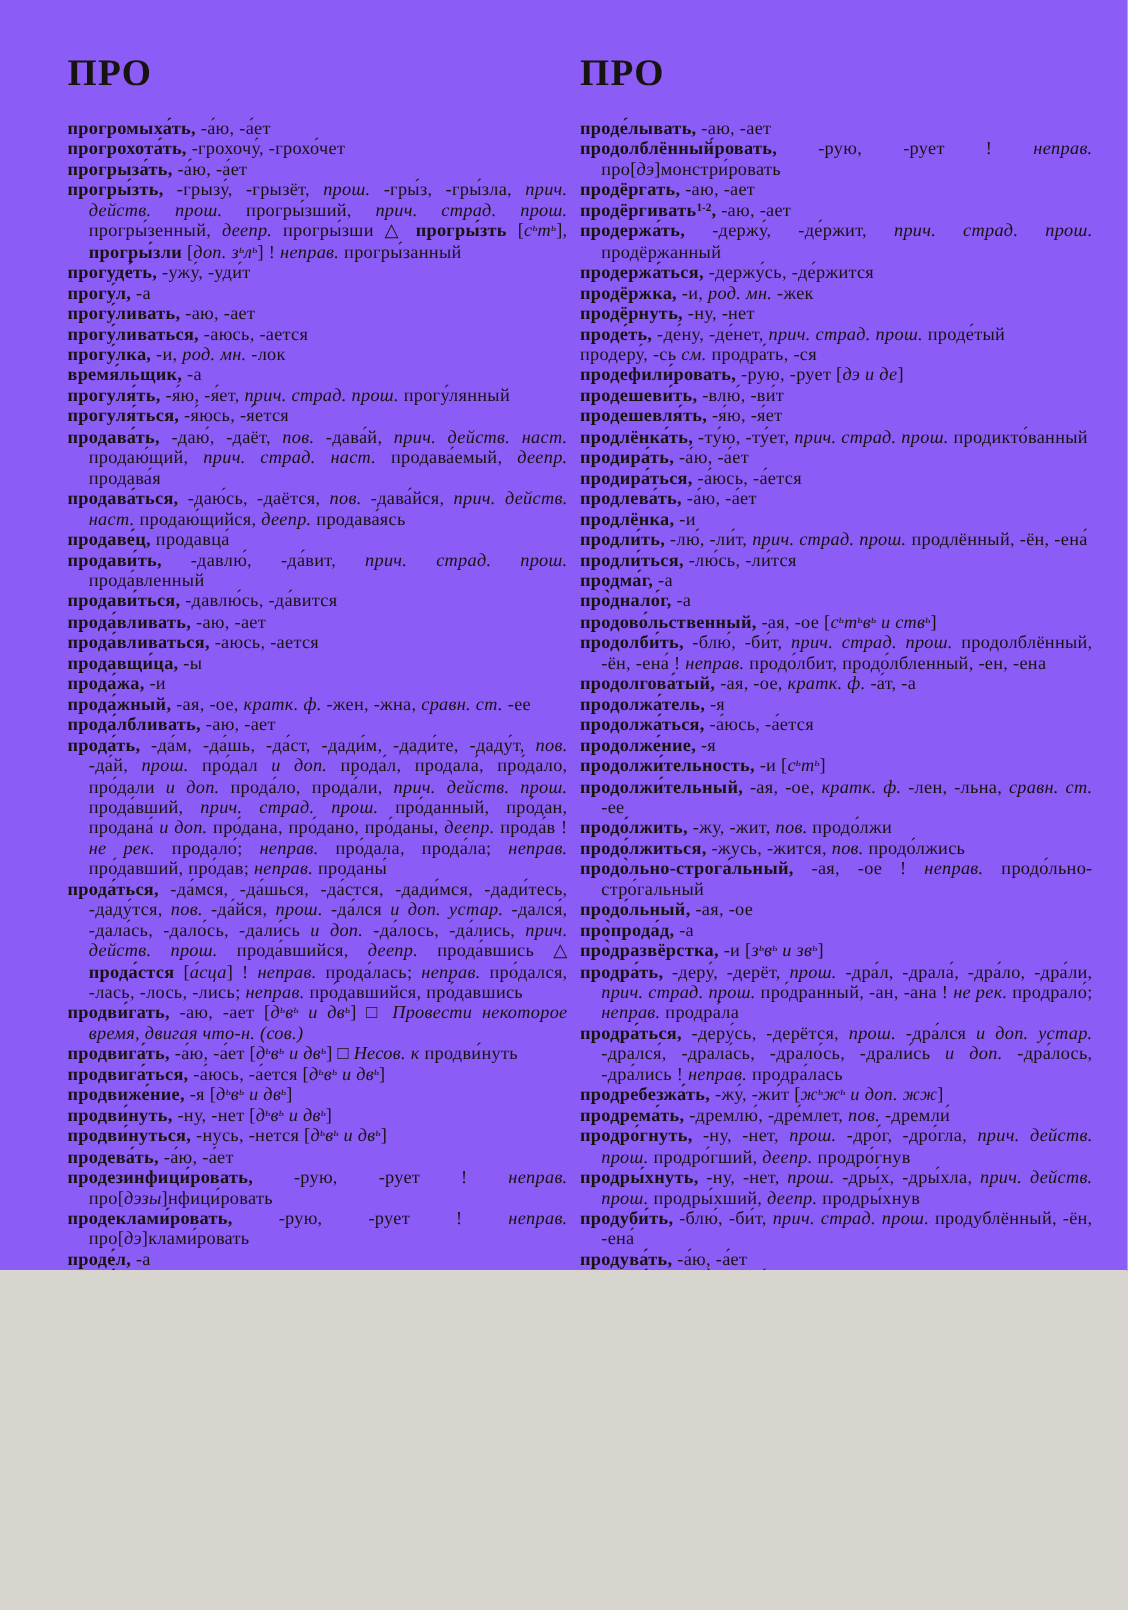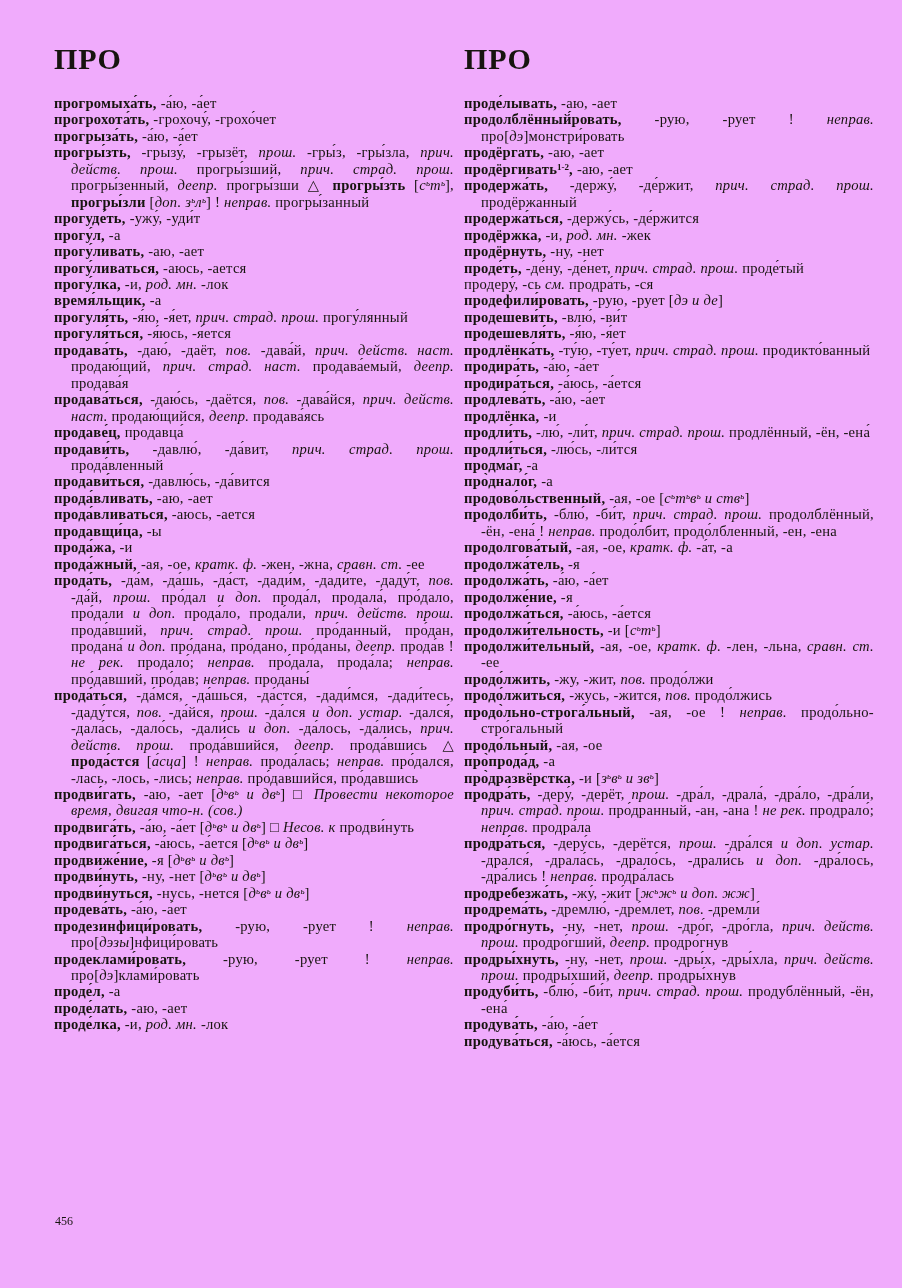--- a/index.html
+++ b/index.html
@@ -1,20 +1,20 @@
 <!DOCTYPE html>
 <html><head>
 <meta charset="utf-8">
 <style>
   html,body { margin:0; padding:0; background:#d8d5cf; }
   .page {
     position:relative;
-    width:902px; height:1288px;
+    width:902px; height:1016px;
     margin:0 auto;
-    background:#f0abfc;
+    background:#8b5cf6;
     overflow:hidden;
     font-family:"Liberation Serif","DejaVu Serif",serif;
     color:#17140f;
   }
   .cols {
     position:absolute; left:54px; top:44px;
     display:flex; gap:10px;
   }
   .col { width:400px; }
   .col.right { width:410px; }
@@ -70,20 +70,21 @@
           <p class="entry"><span class="bold">продава́ть,</span><span class="norm"> -даю́, -даёт, </span><span class="ital">пов.</span><span class="norm"> -дава́й, </span><span class="ital">прич. действ. наст.</span><span class="norm"> продаю́щий, </span><span class="ital">прич. страд. наст.</span><span class="norm"> продава́емый, </span><span class="ital">деепр.</span><span class="norm"> продава́я</span></p>
           <p class="entry"><span class="bold">продава́ться,</span><span class="norm"> -даю́сь, -даётся, </span><span class="ital">пов.</span><span class="norm"> -дава́йся, </span><span class="ital">прич. действ. наст.</span><span class="norm"> продаю́щийся, </span><span class="ital">деепр.</span><span class="norm"> продава́ясь</span></p>
           <p class="entry"><span class="bold">продаве́ц,</span><span class="norm"> продавца́</span></p>
           <p class="entry"><span class="bold">продави́ть,</span><span class="norm"> -давлю́, -да́вит, </span><span class="ital">прич. страд. прош.</span><span class="norm"> прода́вленный</span></p>
           <p class="entry"><span class="bold">продави́ться,</span><span class="norm"> -давлю́сь, -да́вится</span></p>
           <p class="entry"><span class="bold">прода́вливать,</span><span class="norm"> -аю, -ает</span></p>
           <p class="entry"><span class="bold">прода́вливаться,</span><span class="norm"> -аюсь, -ается</span></p>
           <p class="entry"><span class="bold">продавщи́ца,</span><span class="norm"> -ы</span></p>
           <p class="entry"><span class="bold">прода́жа,</span><span class="norm"> -и</span></p>
           <p class="entry"><span class="bold">прода́жный,</span><span class="norm"> -ая, -ое, </span><span class="ital">кратк. ф.</span><span class="norm"> -жен, -жна, </span><span class="ital">сравн. ст.</span><span class="norm"> -ее</span></p>
+          <p class="entry"><span class="bold">прода́лбливать,</span><span class="norm"> -аю, -ает</span></p>
           <p class="entry"><span class="bold">прода́ть,</span><span class="norm"> -да́м, -да́шь, -да́ст, -дади́м, -дади́те, -даду́т, </span><span class="ital">пов.</span><span class="norm"> -да́й, </span><span class="ital">прош.</span><span class="norm"> про́дал </span><span class="ital">и доп.</span><span class="norm"> прода́л, продала́, про́дало, про́дали </span><span class="ital">и доп.</span><span class="norm"> прода́ло, прода́ли, </span><span class="ital">прич. действ. прош.</span><span class="norm"> прода́вший, </span><span class="ital">прич. страд. прош.</span><span class="norm"> про́данный, про́дан, продана́ </span><span class="ital">и доп.</span><span class="norm"> про́дана, про́дано, про́даны, </span><span class="ital">деепр.</span><span class="norm"> прода́в ! </span><span class="ital">не рек.</span><span class="norm"> продало́; </span><span class="ital">неправ.</span><span class="norm"> про́дала, прода́ла; </span><span class="ital">неправ.</span><span class="norm"> про́давший, про́дав; </span><span class="ital">неправ.</span><span class="norm"> проданы́</span></p>
           <p class="entry"><span class="bold">прода́ться,</span><span class="norm"> -да́мся, -да́шься, -да́стся, -дади́мся, -дади́тесь, -даду́тся, </span><span class="ital">пов.</span><span class="norm"> -да́йся, </span><span class="ital">прош.</span><span class="norm"> -да́лся </span><span class="ital">и доп. устар.</span><span class="norm"> -дался́, -дала́сь, -дало́сь, -дали́сь </span><span class="ital">и доп.</span><span class="norm"> -да́лось, -да́лись, </span><span class="ital">прич. действ. прош.</span><span class="norm"> прода́вшийся, </span><span class="ital">деепр.</span><span class="norm"> прода́вшись △ </span><span class="bold">прода́стся</span><span class="norm"> [</span><span class="ital">а́сца</span><span class="norm">] ! </span><span class="ital">неправ.</span><span class="norm"> прода́лась; </span><span class="ital">неправ.</span><span class="norm"> про́дался, -лась, -лось, -лись; </span><span class="ital">неправ.</span><span class="norm"> про́давшийся, про́давшись</span></p>
           <p class="entry"><span class="bold">продви́гать,</span><span class="norm"> -аю, -ает [</span><span class="ital">д<sup>ь</sup>в<sup>ь</sup> и дв<sup>ь</sup></span><span class="norm">] □ </span><span class="ital">Провести некоторое время, двигая что-н. (сов.)</span></p>
           <p class="entry"><span class="bold">продвига́ть,</span><span class="norm"> -а́ю, -а́ет [</span><span class="ital">д<sup>ь</sup>в<sup>ь</sup> и дв<sup>ь</sup></span><span class="norm">] □ </span><span class="ital">Несов. к</span><span class="norm"> продви́нуть</span></p>
           <p class="entry"><span class="bold">продвига́ться,</span><span class="norm"> -а́юсь, -а́ется [</span><span class="ital">д<sup>ь</sup>в<sup>ь</sup> и дв<sup>ь</sup></span><span class="norm">]</span></p>
           <p class="entry"><span class="bold">продвиже́ние,</span><span class="norm"> -я [</span><span class="ital">д<sup>ь</sup>в<sup>ь</sup> и дв<sup>ь</sup></span><span class="norm">]</span></p>
           <p class="entry"><span class="bold">продви́нуть,</span><span class="norm"> -ну, -нет [</span><span class="ital">д<sup>ь</sup>в<sup>ь</sup> и дв<sup>ь</sup></span><span class="norm">]</span></p>
           <p class="entry"><span class="bold">продви́нуться,</span><span class="norm"> -нусь, -нется [</span><span class="ital">д<sup>ь</sup>в<sup>ь</sup> и дв<sup>ь</sup></span><span class="norm">]</span></p>
           <p class="entry"><span class="bold">продева́ть,</span><span class="norm"> -а́ю, -а́ет</span></p>
           <p class="entry"><span class="bold">продезинфици́ровать,</span><span class="norm"> -рую, -рует ! </span><span class="ital">неправ.</span><span class="norm"> про[</span><span class="ital">дэзы</span><span class="norm">]нфици́ровать</span></p>
@@ -115,23 +116,22 @@
           <p class="entry"><span class="bold">продлева́ть,</span><span class="norm"> -а́ю, -а́ет</span></p>
           <p class="entry"><span class="bold">продлёнка,</span><span class="norm"> -и</span></p>
           <p class="entry"><span class="bold">продли́ть,</span><span class="norm"> -лю́, -ли́т, </span><span class="ital">прич. страд. прош.</span><span class="norm"> продлённый, -ён, -ена́</span></p>
           <p class="entry"><span class="bold">продли́ться,</span><span class="norm"> -лю́сь, -ли́тся</span></p>
           <p class="entry"><span class="bold">продма́г,</span><span class="norm"> -а</span></p>
           <p class="entry"><span class="bold">про̀днало́г,</span><span class="norm"> -а</span></p>
           <p class="entry"><span class="bold">продово́льственный,</span><span class="norm"> -ая, -ое [</span><span class="ital">с<sup>ь</sup>т<sup>ь</sup>в<sup>ь</sup> и ств<sup>ь</sup></span><span class="norm">]</span></p>
           <p class="entry"><span class="bold">продолби́ть,</span><span class="norm"> -блю́, -би́т, </span><span class="ital">прич. страд. прош.</span><span class="norm"> продолблённый, -ён, -ена́ ! </span><span class="ital">неправ.</span><span class="norm"> продо́лбит, продо́лбленный, -ен, -ена</span></p>
           <p class="entry"><span class="bold">продолгова́тый,</span><span class="norm"> -ая, -ое, </span><span class="ital">кратк. ф.</span><span class="norm"> -а́т, -а</span></p>
           <p class="entry"><span class="bold">продолжа́тель,</span><span class="norm"> -я</span></p>
-          <p class="entry"><span class="bold">продолжа́ть,</span><span class="norm"> -а́ю, -а́ет</span></p>
+          <p class="entry"><span class="bold">продолжа́ться,</span><span class="norm"> -а́юсь, -а́ется</span></p>
           <p class="entry"><span class="bold">продолже́ние,</span><span class="norm"> -я</span></p>
-          <p class="entry"><span class="bold">продолжа́ться,</span><span class="norm"> -а́юсь, -а́ется</span></p>
           <p class="entry"><span class="bold">продолжи́тельность,</span><span class="norm"> -и [</span><span class="ital">с<sup>ь</sup>т<sup>ь</sup></span><span class="norm">]</span></p>
           <p class="entry"><span class="bold">продолжи́тельный,</span><span class="norm"> -ая, -ое, </span><span class="ital">кратк. ф.</span><span class="norm"> -лен, -льна, </span><span class="ital">сравн. ст.</span><span class="norm"> -ее</span></p>
           <p class="entry"><span class="bold">продо́лжить,</span><span class="norm"> -жу, -жит, </span><span class="ital">пов.</span><span class="norm"> продо́лжи</span></p>
           <p class="entry"><span class="bold">продо́лжиться,</span><span class="norm"> -жусь, -жится, </span><span class="ital">пов.</span><span class="norm"> продо́лжись</span></p>
           <p class="entry"><span class="bold">продо̀льно-строга́льный,</span><span class="norm"> -ая, -ое ! </span><span class="ital">неправ.</span><span class="norm"> продо́льно-стро́гальный</span></p>
           <p class="entry"><span class="bold">продо́льный,</span><span class="norm"> -ая, -ое</span></p>
           <p class="entry"><span class="bold">про̀прода́д,</span><span class="norm"> -а</span></p>
           <p class="entry"><span class="bold">про̀дразвёрстка,</span><span class="norm"> -и [</span><span class="ital">з<sup>ь</sup>в<sup>ь</sup> и зв<sup>ь</sup></span><span class="norm">]</span></p>
           <p class="entry"><span class="bold">продра́ть,</span><span class="norm"> -деру́, -дерёт, </span><span class="ital">прош.</span><span class="norm"> -дра́л, -драла́, -дра́ло, -дра́ли, </span><span class="ital">прич. страд. прош.</span><span class="norm"> про́дранный, -ан, -ана ! </span><span class="ital">не рек.</span><span class="norm"> продрало́; </span><span class="ital">неправ.</span><span class="norm"> продра́ла</span></p>
           <p class="entry"><span class="bold">продра́ться,</span><span class="norm"> -деру́сь, -дерётся, </span><span class="ital">прош.</span><span class="norm"> -дра́лся </span><span class="ital">и доп. устар.</span><span class="norm"> -дрался́, -драла́сь, -драло́сь, -драли́сь </span><span class="ital">и доп.</span><span class="norm"> -дра́лось, -дра́лись ! </span><span class="ital">неправ.</span><span class="norm"> продра́лась</span></p>

